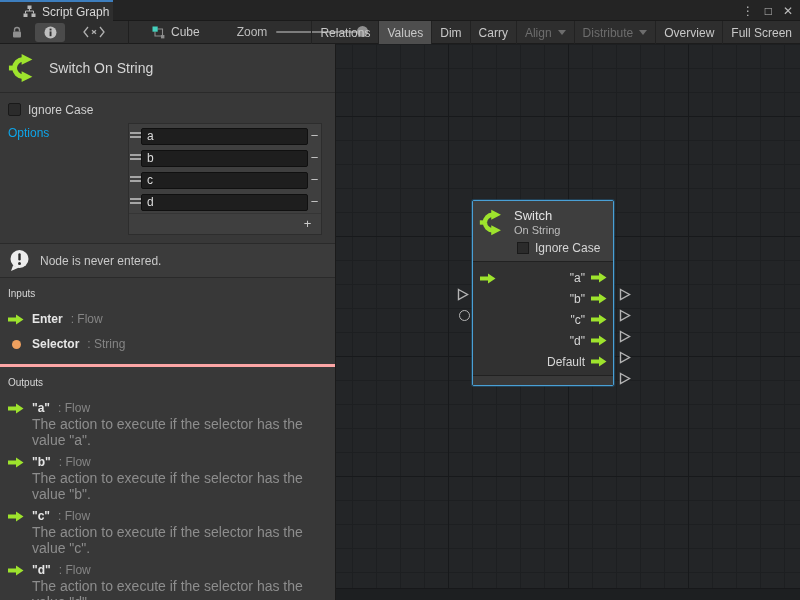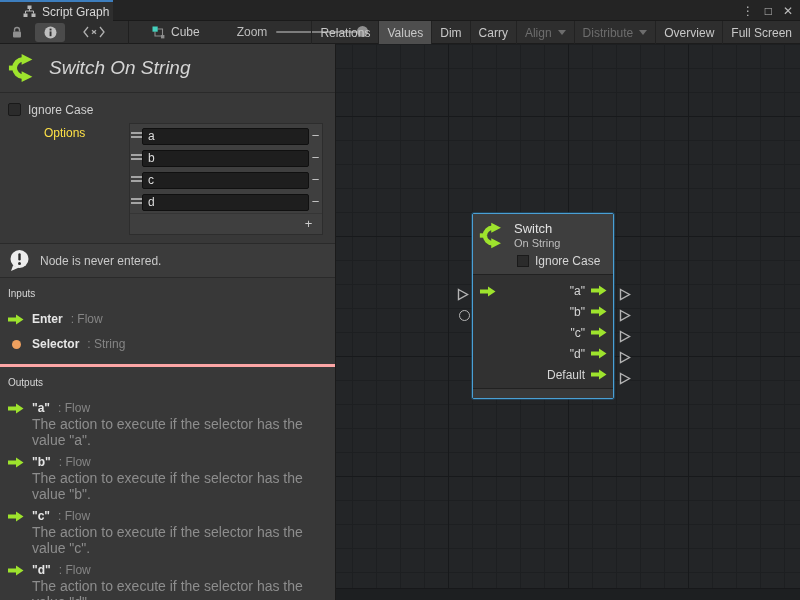--- a/index.html
+++ b/index.html
@@ -50,27 +50,27 @@
                  display:flex; align-items:center; padding-left:5px; gap:6px; color:#cfcfcf; }
   .insp-header-right { margin-left:auto; display:flex; align-items:center; height:18px; }
   .insp-dock { padding:0 6px; border-left:1px solid #262626; height:18px; display:flex; align-items:center; }
   .scroll-stack { width:16px; display:flex; flex-direction:column; border-left:1px solid #262626; }
   .scroll-stack .sbtn { height:9px; background:#3e3e3e; display:flex; align-items:center; justify-content:center; }
   .tri-up { width:0;height:0;border-left:3.5px solid transparent;border-right:3.5px solid transparent;border-bottom:4px solid #a5a5a5; }
   .tri-dn { width:0;height:0;border-left:3.5px solid transparent;border-right:3.5px solid transparent;border-top:4px solid #a5a5a5; }
 
   .insp-title { display:flex; align-items:center; gap:11px; padding:9px 8px; height:49px;
                 border-bottom:1px solid #2a2a2a; }
-  .insp-title .t { font-size:19px; color:#d6d6d6;font-style:italic; }
+  .insp-title .t { font-size:14px; color:#d6d6d6; }
 
   .props { padding:9px 12px 8px 8px; }
   .cb-row { display:flex; align-items:center; gap:7px; height:15px; margin-bottom:6px; }
   .checkbox { width:13px; height:13px; background:#2b2b2b; border:1px solid #191919; border-radius:2px; }
   .options-row { display:flex; margin-top:2px; }
-  .options-label { width:120px; padding-top:3px; color:#fde047;margin-left:36px; }
+  .options-label { width:120px; padding-top:3px; color:#0ea5e9; }
   .options-list { width:194px; background:#3f3f3f; border:1px solid #2d2d2d; padding-top:1px; }
   .option-row { display:flex; align-items:center; height:22px; }
   .drag-handle { width:25px; display:flex; justify-content:center; }
   .drag-handle i { display:block; width:11px; height:1.6px; background:#a5a5a5;
                    box-shadow:0 4px 0 #a5a5a5; margin-top:-4px; }
   .option-input { flex:1; height:17px; background:#1e1e1e; border:1px solid #101010;
                   border-radius:2px; color:#dcdcdc; font-size:12px; padding:0 5px;
                   font-family:"Liberation Sans", sans-serif; }
   .row-btn { width:27px; text-align:center; color:#cccccc; font-size:13px; line-height:20px; }
   .add-row { display:flex; justify-content:flex-end; border-top:1px solid #353535; }
@@ -99,21 +99,21 @@
             background-image:
               linear-gradient(#17191b 1px, transparent 1px),
               linear-gradient(90deg, #17191b 1px, transparent 1px),
               linear-gradient(#1d1f21 1px, transparent 1px),
               linear-gradient(90deg, #1d1f21 1px, transparent 1px);
             background-size:120px 120px, 120px 120px, 24px 24px, 24px 24px;
             background-position:0 72px, 112px 0, 0 0, 16px 0; }
   .canvas-bottom { position:absolute; left:0; right:0; bottom:0; height:12px;
                    background:#1d1f21; border-top:1px solid #17181a; }
 
-  .node { position:absolute; left:136px; top:169px; width:142px;
+  .node { position:absolute; left:136px; top:156px; width:142px;
           background:#313131; border:1px solid #4aa0d5; border-radius:2px;
           box-shadow:0 0 0 1px rgba(35,90,125,.55); }
   .node-header { background:#3e3e3e; padding:7px 8px 4px 6px; }
   .node-title-row { display:flex; align-items:center; gap:8px; }
   .node-title { font-size:13px; color:#e2e2e2; }
   .node-subtitle { font-size:11px; color:#bdbdbd; margin-top:1px; }
   .node-cb-row { display:flex; align-items:center; gap:6px; margin:4px 0 2px 38px; height:15px; }
   .node-cb { width:12px; height:12px; background:#2b2b2b; border:1px solid #1a1a1a; }
   .node-cb-label { color:#d6d6d6; }
   .node-body { position:relative; height:114px; border-top:1px solid #212121; }

